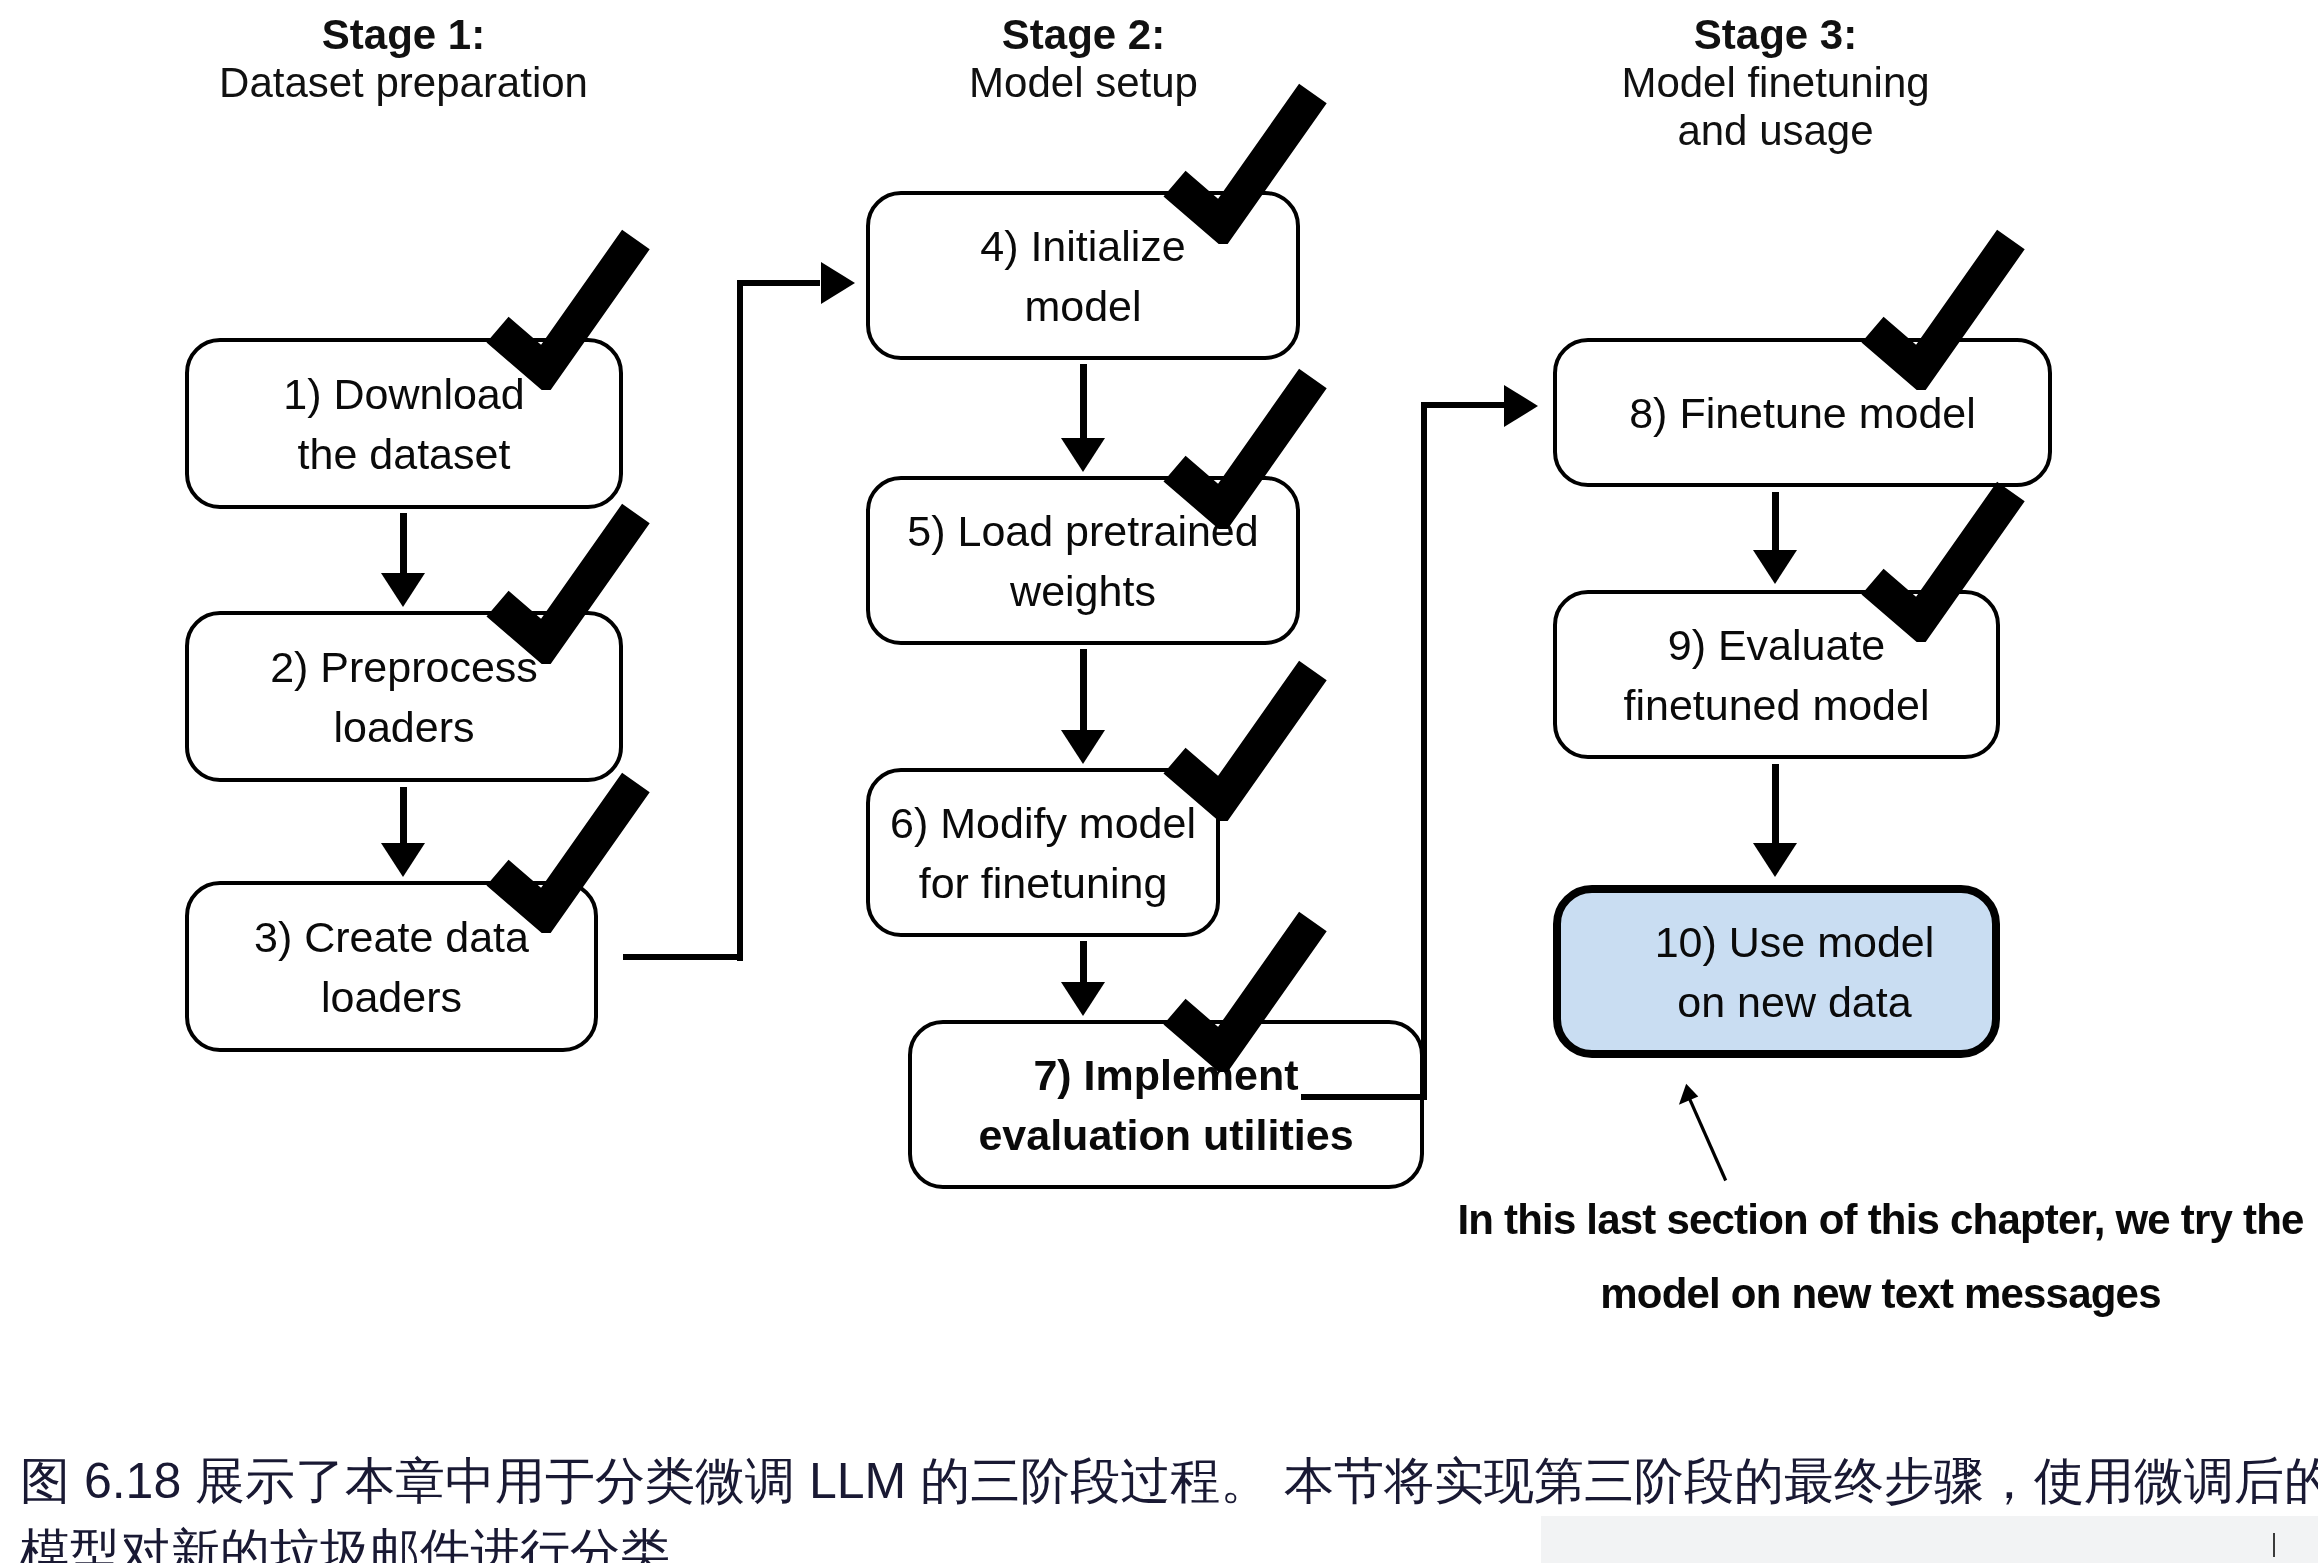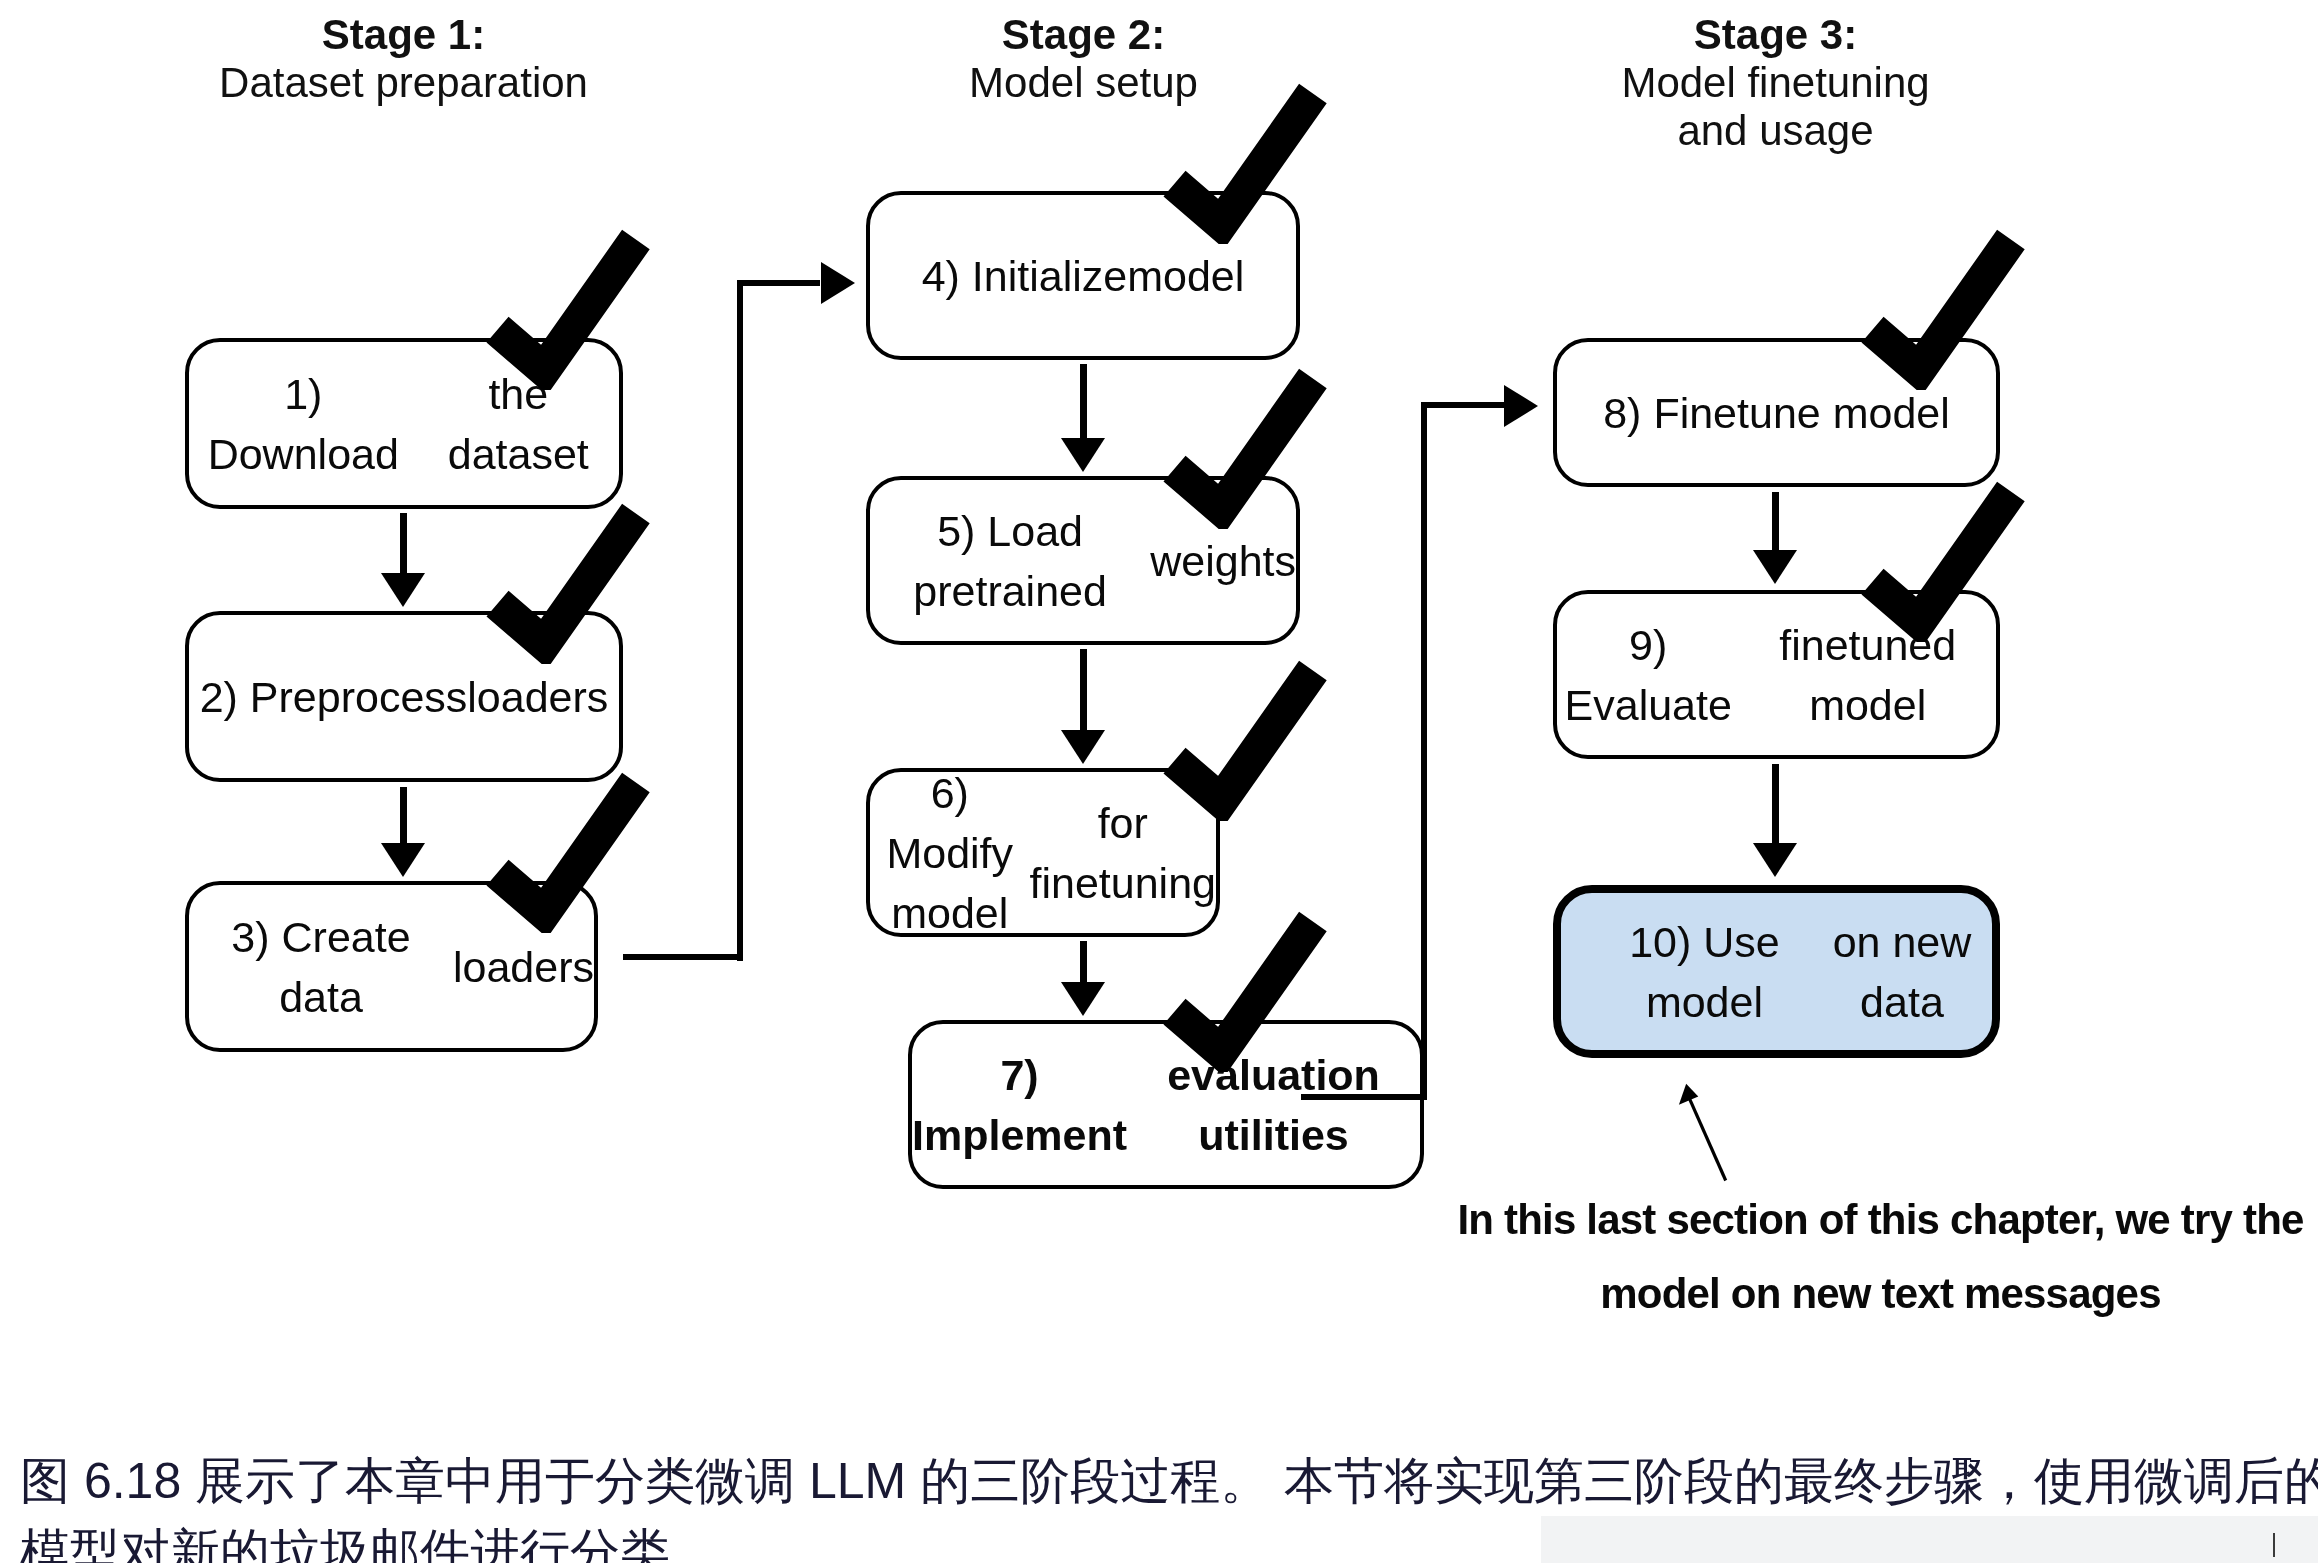--- a/index.html
+++ b/index.html
@@ -16,21 +16,21 @@
   
   .stage-heading { text-align: center; font-size: 42px; line-height: 48px; color:#111; }
   .stage-heading .t { font-weight: bold; }
 
   
   .fbox {
     position: absolute;
     background: #ffffff;
     border: 4.8px solid #000;
     border-radius: 35px;
-    display: flex; flex-direction: row;
+    display: flex; flex-direction: column;
     align-items: center; justify-content: center;
     text-align: center;
     font-size: 43px; line-height: 60px; color: #0a0a0a;
     box-sizing: border-box;
   }
   .fbox.highlight {
     background: #c9ddf2;
     border-width: 8px;
     border-radius: 39px;
     padding-left: 36px;
@@ -112,21 +112,21 @@
   </div>
   <div class="fbox" style="left:854px; top:768px; width:354px; height:169px;">
     <div>6) Modify model</div>
     <div>for finetuning</div>
   </div>
   <div class="fbox" style="left:896px; top:1020px; width:516px; height:169px;font-weight:bold;">
     <div>7) Implement</div>
     <div>evaluation utilities</div>
   </div>
 
-  <div class="fbox" style="left:1541px; top:338px; width:447px; height:149px;">
+  <div class="fbox" style="left:1541px; top:338px; width:499px; height:149px;">
     <div>8) Finetune model</div>
   </div>
   <div class="fbox" style="left:1541px; top:590px; width:447px; height:169px;">
     <div>9) Evaluate</div>
     <div>finetuned model</div>
   </div>
   <div class="fbox highlight" style="left:1541px; top:885px; width:447px; height:173px;">
     <div>10) Use model</div>
     <div>on new data</div>
   </div>

